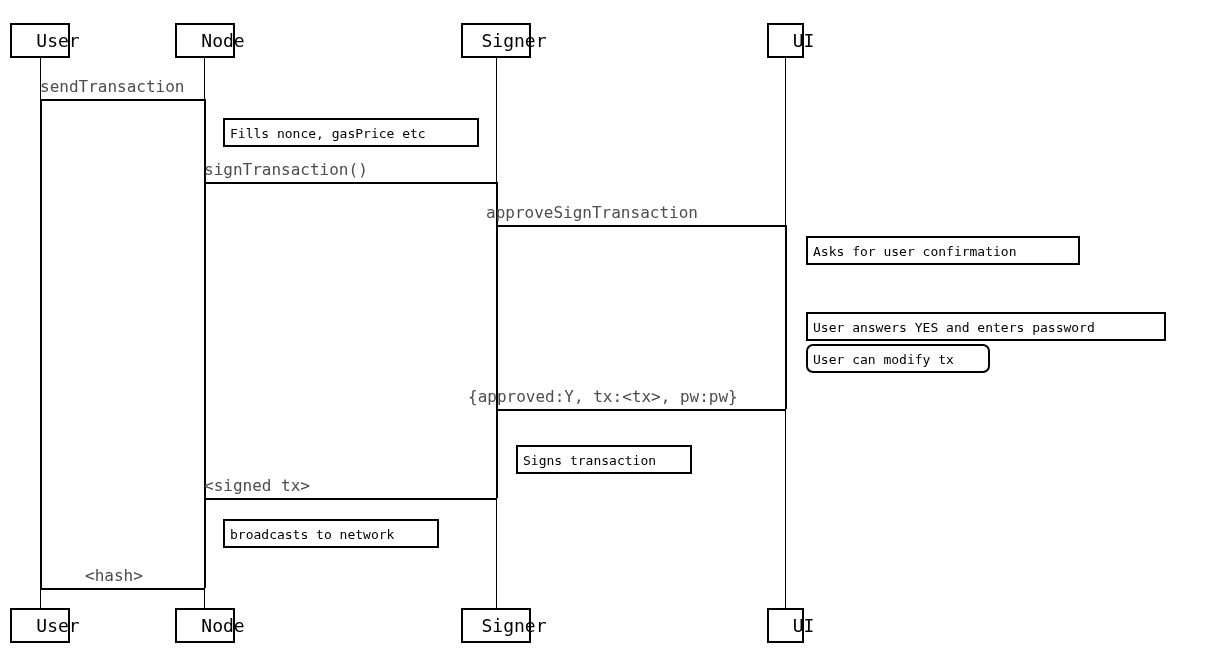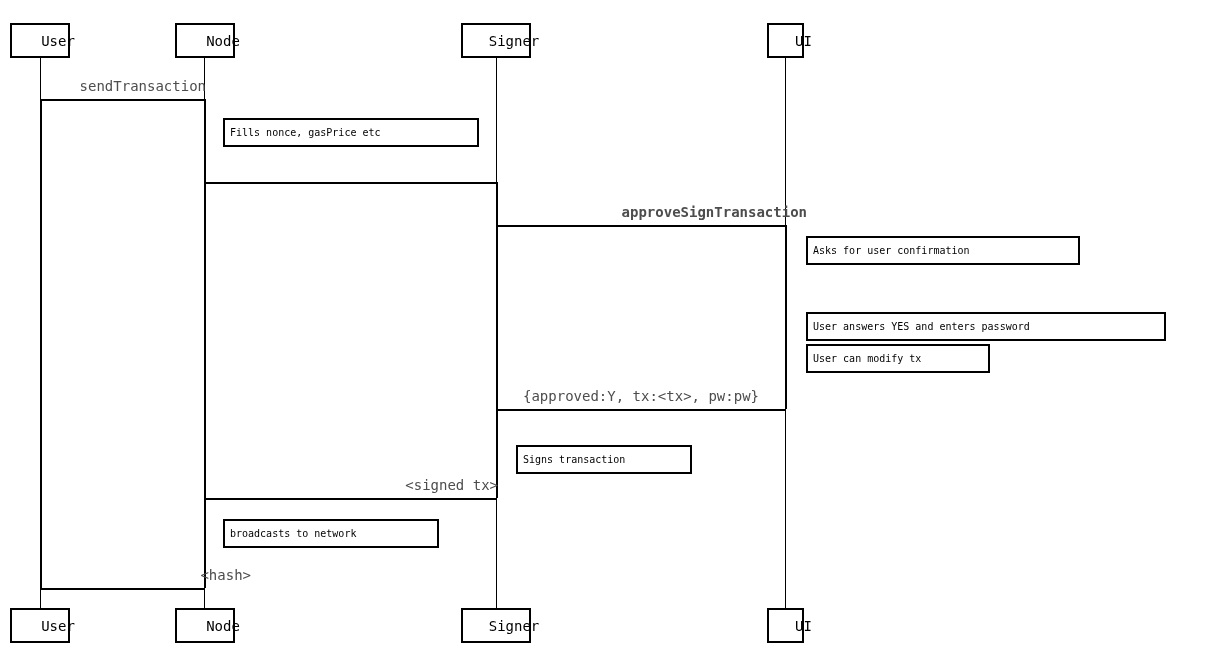--- a/index.html
+++ b/index.html
@@ -25,21 +25,21 @@
     border: 2px solid #000000;
     background: #ffffff;
     height: 35px;
     display: flex;
     align-items: center;
     justify-content: center;
     z-index: 5;
   }
   .actor-box .actor-label {
     font-family: "DejaVu Sans Mono", monospace;
-    font-size: 14px;
+    font-size: 18px;
     color: #000000;
     line-height: 1;
     white-space: nowrap;
     letter-spacing: 0px;
     margin-left: 36px;
   }
 
   
   .lifeline {
     position: absolute;
@@ -60,45 +60,45 @@
   
   .message {
     position: absolute;
     height: 0;
     border-top: 2px solid #000000;
     z-index: 3;
   }
   .message-label {
     position: absolute;
     font-family: "DejaVu Sans Mono", monospace;
-    font-size: 14px;
+    font-size: 16px;
     color: #4d4d4d;
     white-space: nowrap;
-    text-align: right;
+    text-align: left;
     z-index: 4;
     line-height: 1;
   }
 
   
   .note {
     position: absolute;
     box-sizing: border-box;
     border: 2px solid #000000;
     background: #ffffff;
     height: 29px;
     z-index: 6;
     overflow: hidden;
   }
   .note .note-label {
     position: absolute;
     left: 5px;
     top: 50%;
     transform: translateY(-50%);
     font-family: "DejaVu Sans Mono", monospace;
-    font-size: 10px;
+    font-size: 13px;
     color: #000000;
     white-space: nowrap;
     line-height: 1;
     text-align: center;
   }
 </style>
 </head>
 <body>
 
 <div id="diagram">
@@ -110,23 +110,24 @@
 
   <div class="activation" style="left:40px;  top:99px;  width:2px; height:489px;"></div>
   <div class="activation" style="left:204px; top:99px;  width:2px; height:489px;"></div>
   <div class="activation" style="left:496px; top:182px; width:2px; height:316px;"></div>
   <div class="activation" style="left:785px; top:225px; width:2px; height:184px;"></div>
 
   <div class="message" style="left:40px; top:99px; width:165px;"></div>
   <div class="message-label" style="left:40px; top:79px; width:166px;">sendTransaction</div>
 
   <div class="message" style="left:204px; top:182px; width:293px;"></div>
+  <div class="message-label" style="left:204px; top:162px; width:294px;">signTransaction()</div>
 
   <div class="message" style="left:496px; top:225px; width:290px;"></div>
-  <div class="message-label" style="left:516px; top:205px; width:291px;font-weight:bold;">approveSignTransaction</div>
+  <div class="message-label" style="left:486px; top:205px; width:291px;">approveSignTransaction</div>
 
   <div class="message" style="left:496px; top:409px; width:290px;"></div>
   <div class="message-label" style="left:468px; top:389px; width:291px;">{approved:Y, tx:&lt;tx&gt;, pw:pw}</div>
 
   <div class="message" style="left:204px; top:498px; width:293px;"></div>
   <div class="message-label" style="left:204px; top:478px; width:294px;">&lt;signed tx&gt;</div>
 
   <div class="message" style="left:40px; top:588px; width:165px;"></div>
   <div class="message-label" style="left:40px; top:568px; width:166px;padding-left:45px;">&lt;hash&gt;</div>
 
@@ -135,21 +136,21 @@
   </div>
 
   <div class="note" style="left:806px; top:236px; width:274px;">
     <span class="note-label">Asks for user confirmation</span>
   </div>
 
   <div class="note" style="left:806px; top:312px; width:360px;">
     <span class="note-label">User answers YES and enters password</span>
   </div>
 
-  <div class="note" style="left:806px; top:344px; width:184px;">
+  <div class="note" style="left:806px; top:344px; width:184px;border-radius:7px;">
     <span class="note-label">User can modify tx</span>
   </div>
 
   <div class="note" style="left:516px; top:445px; width:176px;">
     <span class="note-label">Signs transaction</span>
   </div>
 
   <div class="note" style="left:223px; top:519px; width:216px;">
     <span class="note-label">broadcasts to network</span>
   </div>

